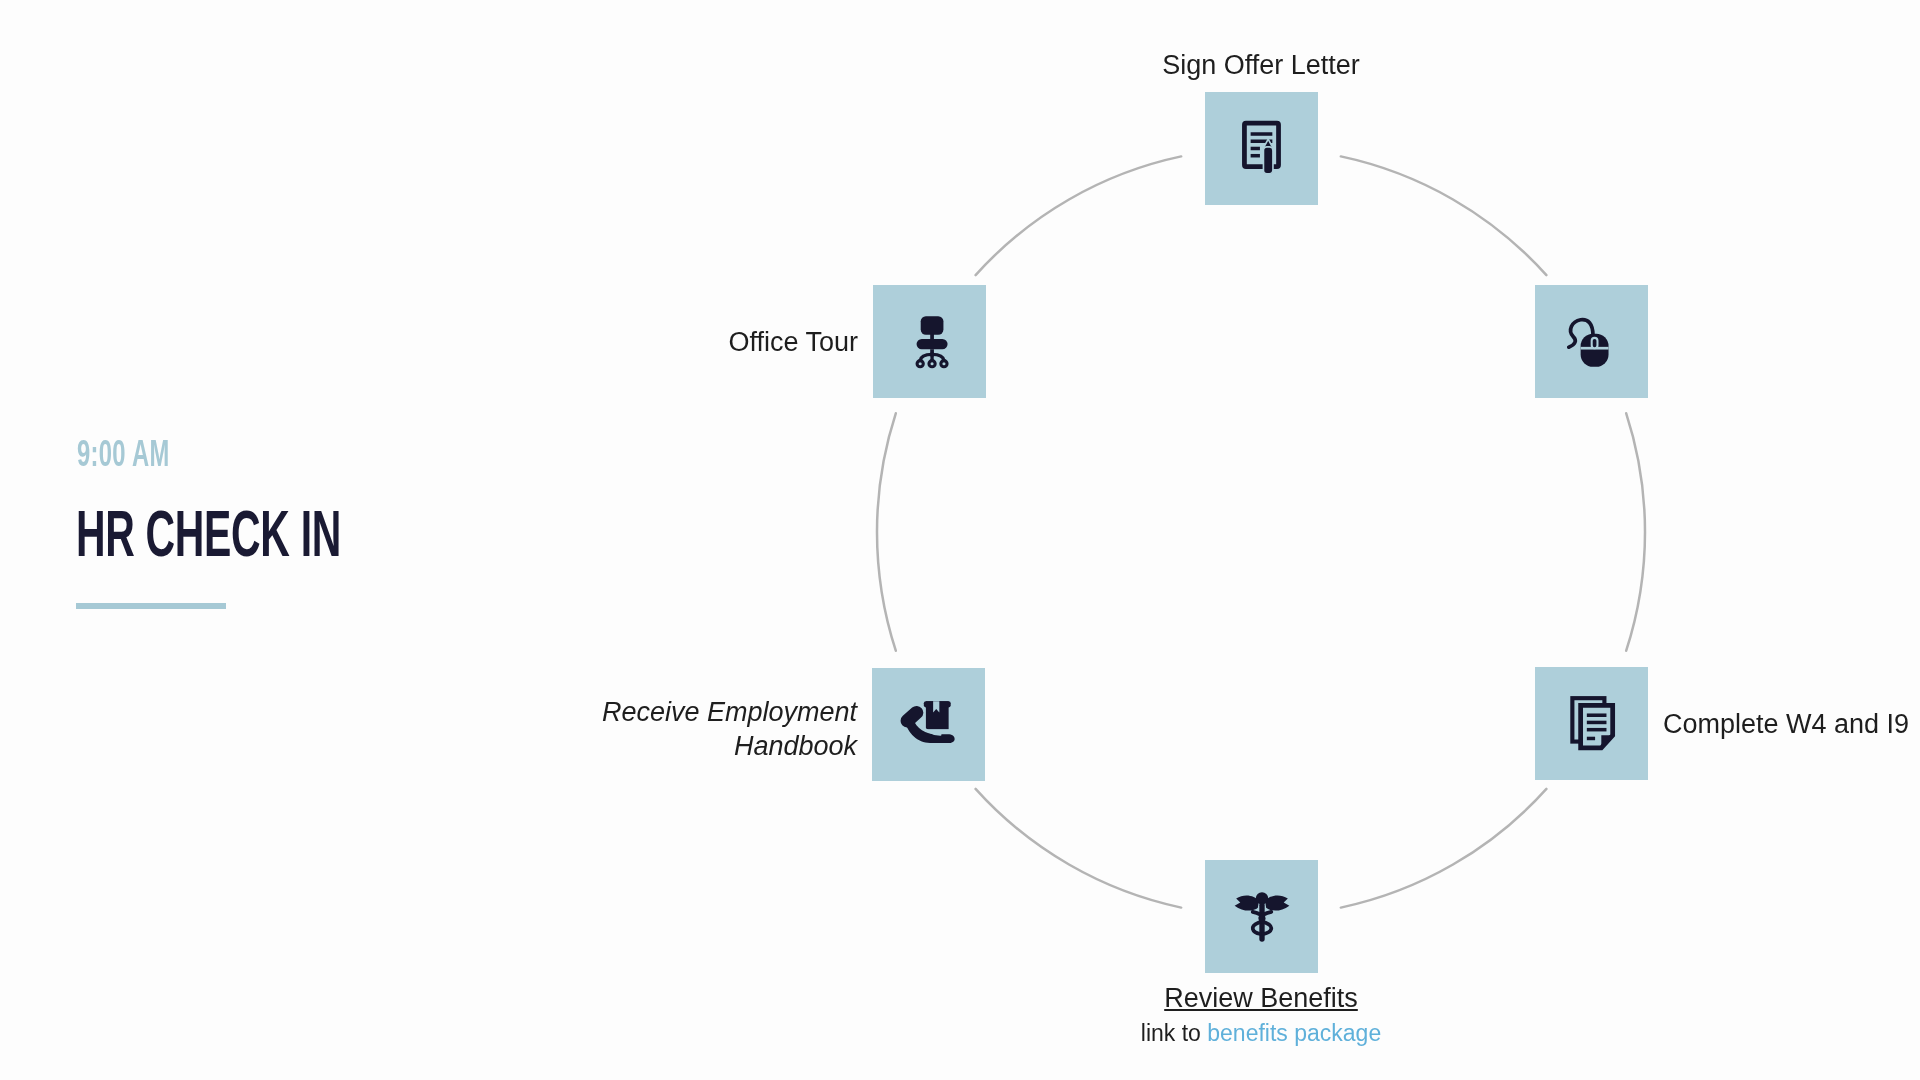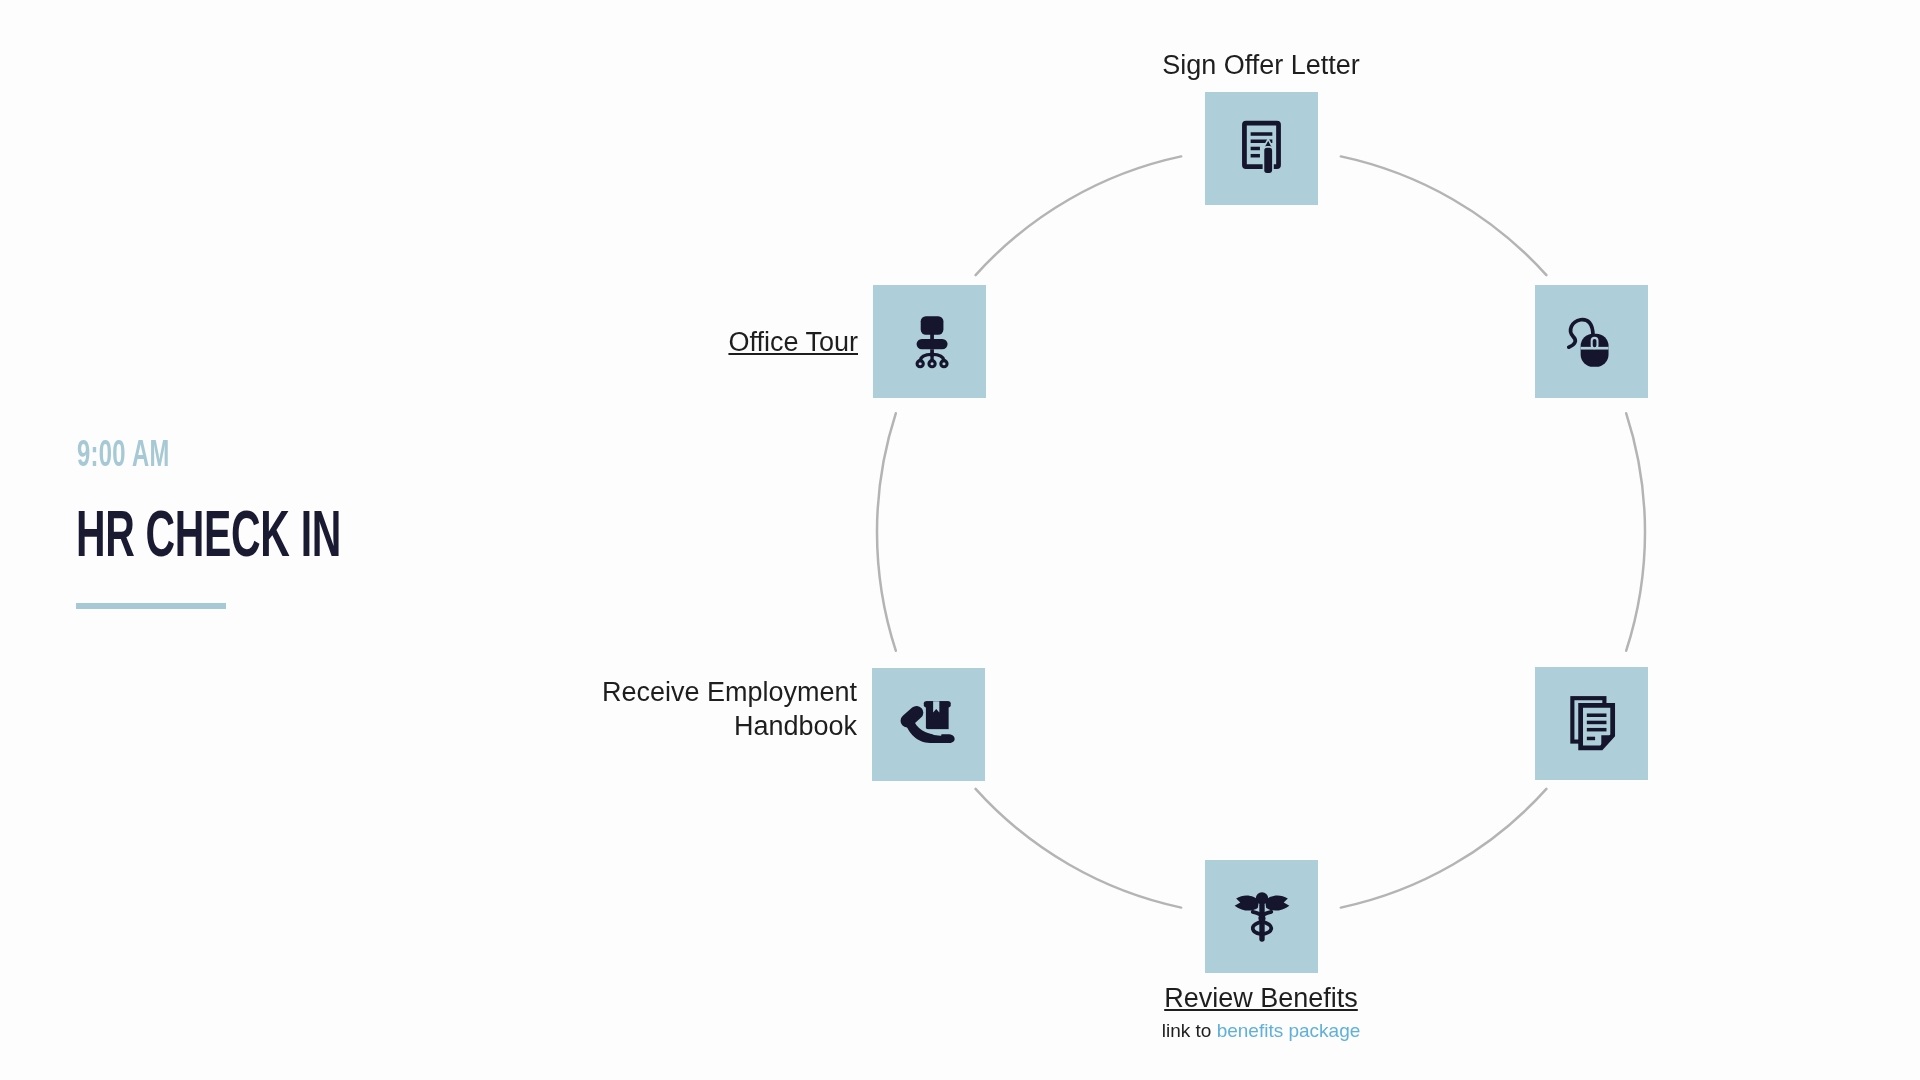--- a/index.html
+++ b/index.html
@@ -56,29 +56,29 @@
   .box-ll{left:872px;top:668px;}
   .box-ul{left:873px;top:285px;}
   
   .step-label{
     position:absolute;color:var(--label-dark);
     font-size:27px;line-height:34px;white-space:nowrap;
   }
   .label-top{left:1261px;top:48px;transform:translateX(-50%);text-align:right;}
   .label-ur{left:1663px;top:285px;height:113px;display:flex;align-items:center;}
   .label-lr{left:1663px;top:667px;height:113px;display:flex;align-items:center;}
-  .label-ul{right:1062px;top:285px;height:113px;display:flex;align-items:center;text-decoration:underline;}
+  .label-ul{right:1062px;top:285px;height:113px;display:flex;align-items:center;}
   .label-ll{
-    right:1063px;top:652px;height:113px;display:flex;align-items:center;
-    width:270px;text-align:right;white-space:normal;justify-content:flex-end;
+    right:1063px;top:672px;height:113px;display:flex;align-items:center;
+    width:270px;text-align:right;white-space:normal;justify-content:flex-end;font-style:italic;
   }
   .label-bottom{left:1261px;top:981px;transform:translateX(-50%);text-decoration:underline;}
   .sub-label{
     position:absolute;left:1261px;top:1020px;transform:translateX(-50%);
-    font-size:19px;line-height:1.2;white-space:nowrap;color:var(--label-dark);
+    font-size:23px;line-height:1.2;white-space:nowrap;color:var(--label-dark);
   }
   .sub-label a{color:var(--link-blue);text-decoration:none;cursor:pointer;}
 </style>
 </head>
 <body>
 
 <div class="slide">
 
   <svg class="arcs" width="1920" height="1080" viewBox="0 0 1920 1080">
     <path d="M1340.8 156.4 A384 384 0 0 1 1546.4 275.1"></path>
@@ -119,20 +119,21 @@
     <svg width="62" height="62" viewBox="0 0 60 60">
       <rect x="11" y="5" width="31" height="42" fill="none" stroke="#15152d" stroke-width="4"></rect>
       <path d="M19 12 H50 V41 L39 53 H19 Z" fill="#aecfda" stroke="#15152d" stroke-width="4.6"></path>
       <line x1="25" y1="21.5" x2="44" y2="21.5" stroke="#15152d" stroke-width="3.4"></line>
       <line x1="25" y1="28.5" x2="44" y2="28.5" stroke="#15152d" stroke-width="3.4"></line>
       <line x1="25" y1="35.5" x2="44" y2="35.5" stroke="#15152d" stroke-width="3.4"></line>
       <line x1="25" y1="44" x2="33" y2="44" stroke="#15152d" stroke-width="3.4"></line>
       <polygon points="50,41 39,53 39,41" fill="#15152d"></polygon>
     </svg>
   </div>
+  <div class="step-label label-lr">Complete W4 and I9</div>
 
   <div class="step-box box-bottom">
     <svg width="62" height="62" viewBox="0 0 60 60">
       <path d="M26 21 C22 24.5 12 25.5 3.5 19 L9 16 L5 12 C13 7 23 9 27 14.5 Z" fill="#15152d"></path>
       <path d="M34 21 C38 24.5 48 25.5 56.5 19 L51 16 L55 12 C47 7 37 9 33 14.5 Z" fill="#15152d"></path>
       <circle cx="30" cy="12" r="6" fill="#15152d"></circle>
       <rect x="27.4" y="16" width="5.2" height="38" rx="2.6" fill="#15152d"></rect>
       <path d="M21 25 C33 28 35 32 26.5 35.5 C18 39 20 44.5 28.5 46.5" fill="none" stroke="#15152d" stroke-width="3.6" stroke-linecap="round"></path>
       <path d="M39 25 C27 28 25 32 33.5 35.5 C42 39 40 44.5 31.5 46.5" fill="none" stroke="#15152d" stroke-width="3.6" stroke-linecap="round"></path>
     </svg>

